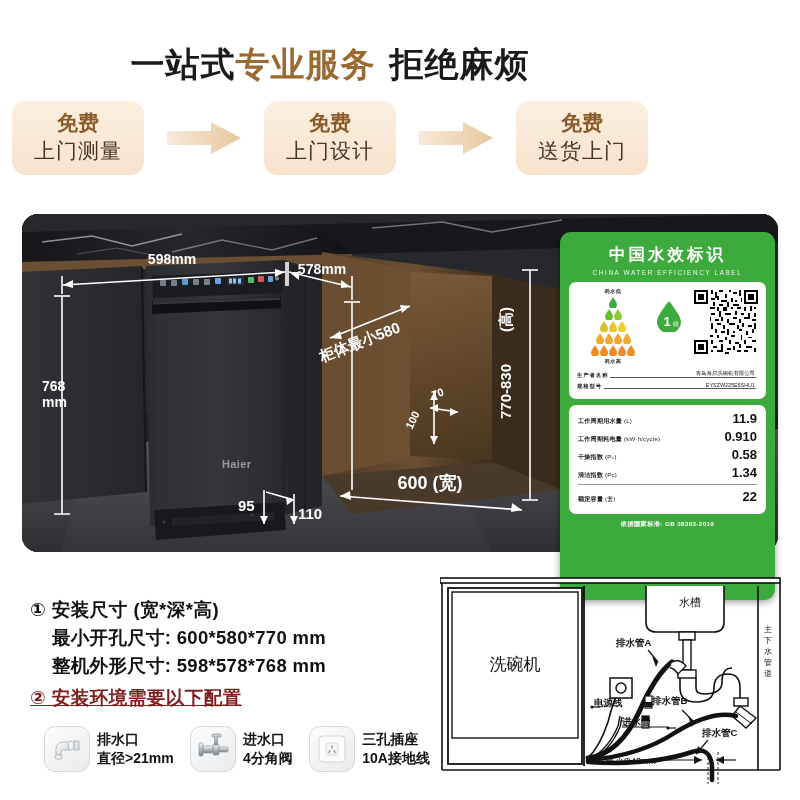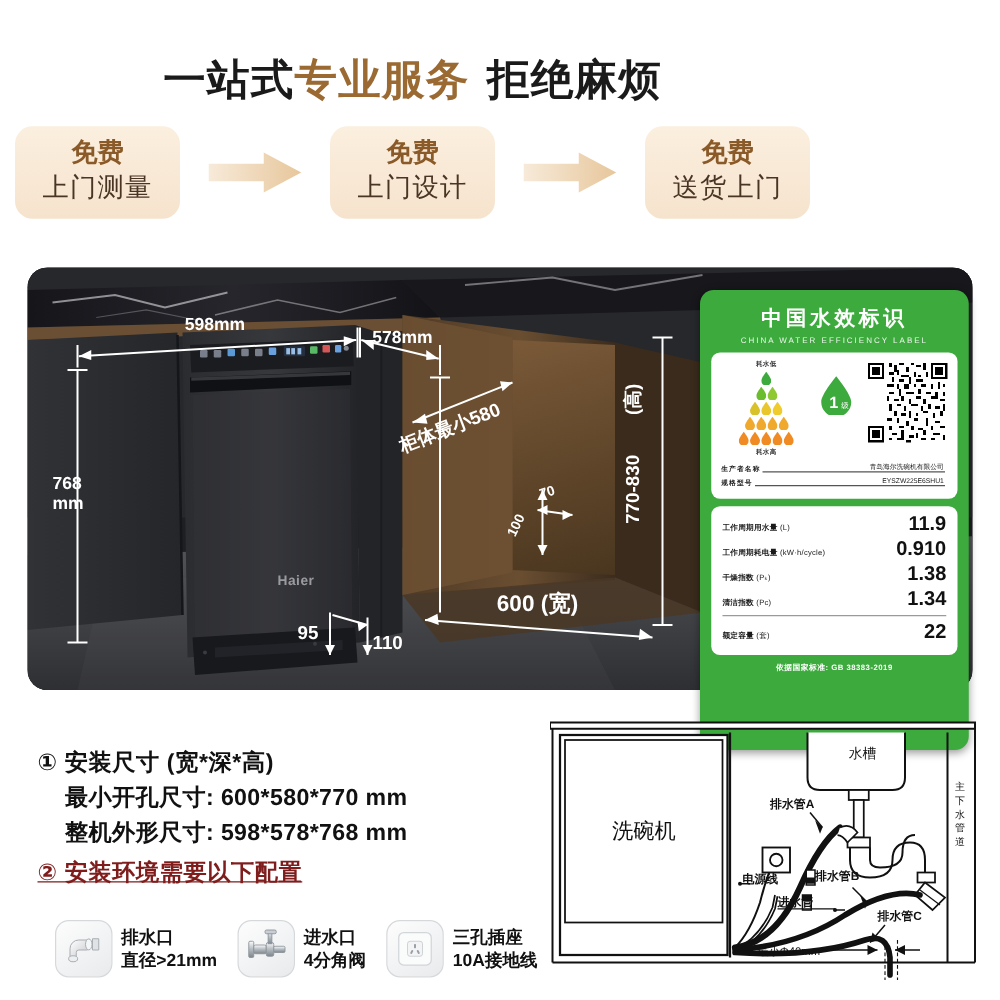--- a/index.html
+++ b/index.html
@@ -119,42 +119,42 @@
 
   .wcard2 {
     background: #fff; border-radius: 7px; margin-top: 6px; padding: 7px 9px 6px;
   }
   .mrow {
     display: flex; align-items: baseline; justify-content: space-between;
     margin-bottom: 4px;
   }
   .mrow .mk { font-size: 6.1px; font-weight: bold; color: #1a1a1a; letter-spacing: .2px; }
   .mrow .mk .unit { font-weight: normal; }
-  .mrow .mv { font-size: 16px; font-weight: bold; color: #111; line-height: 1; text-align: center; }
+  .mrow .mv { font-size: 13px; font-weight: bold; color: #111; line-height: 1; text-align: center; }
   .mdiv { border-top: 1px solid #9a9a9a; margin: 4px 0 5px; }
   .wfoot {
     text-align: center; color: #fff; font-size: 6.2px; font-weight: bold;
     margin-top: 6px; letter-spacing: .4px;
   }
 
   
   .specs { position: absolute; left: 30px; top: 596px; width: 400px; }
   .spec-h {
     font-size: 18.5px; font-weight: bold; color: #111; line-height: 1.5;
     letter-spacing: .5px;
   }
   .spec-line {
     font-size: 18.5px; font-weight: bold; color: #111; line-height: 1.55;
     padding-left: 22px; letter-spacing: .3px; white-space: nowrap;
   }
   .spec-h2 {
     font-size: 18.5px; font-weight: bold; color: #7f1d1d; line-height: 1.5;
     margin-top: 3px; letter-spacing: .5px; text-decoration: underline;
   }
-  .req-row { display: flex; align-items: flex-start; margin-top: 24px; padding-left: 14px; gap: 4px; }
+  .req-row { display: flex; align-items: flex-start; margin-top: 14px; padding-left: 14px; gap: 4px; }
   .req-item { display: flex; align-items: center; }
   .req-ico {
     width: 46px; height: 46px; border-radius: 11px;
     background: linear-gradient(145deg,#fdfdfd,#e8eaec);
     border: 1px solid #d6d9dc;
     display: flex; align-items: center; justify-content: center;
     flex: 0 0 46px;
   }
   .req-txt { margin-left: 7px; }
   .req-txt .t1, .req-txt .t2 {
@@ -573,21 +573,21 @@
       <span class="mv">11.9</span>
     </div>
     <div class="mrow">
       <span class="mk"><span>工作周期耗电量</span>
         <span class="unit">(kW·h/cycle)</span></span>
       <span class="mv">0.910</span>
     </div>
     <div class="mrow">
       <span class="mk"><span>干燥指数</span>
         <span class="unit">(Pₖ)</span></span>
-      <span class="mv">1.38</span>
+      <span class="mv">0.58</span>
     </div>
     <div class="mrow">
       <span class="mk"><span>清洁指数</span>
         <span class="unit">(Pᴄ)</span></span>
       <span class="mv">1.34</span>
     </div>
     <div class="mdiv"></div>
     <div class="mrow">
       <span class="mk"><span>额定容量</span>
         <span class="unit">(套)</span></span>

